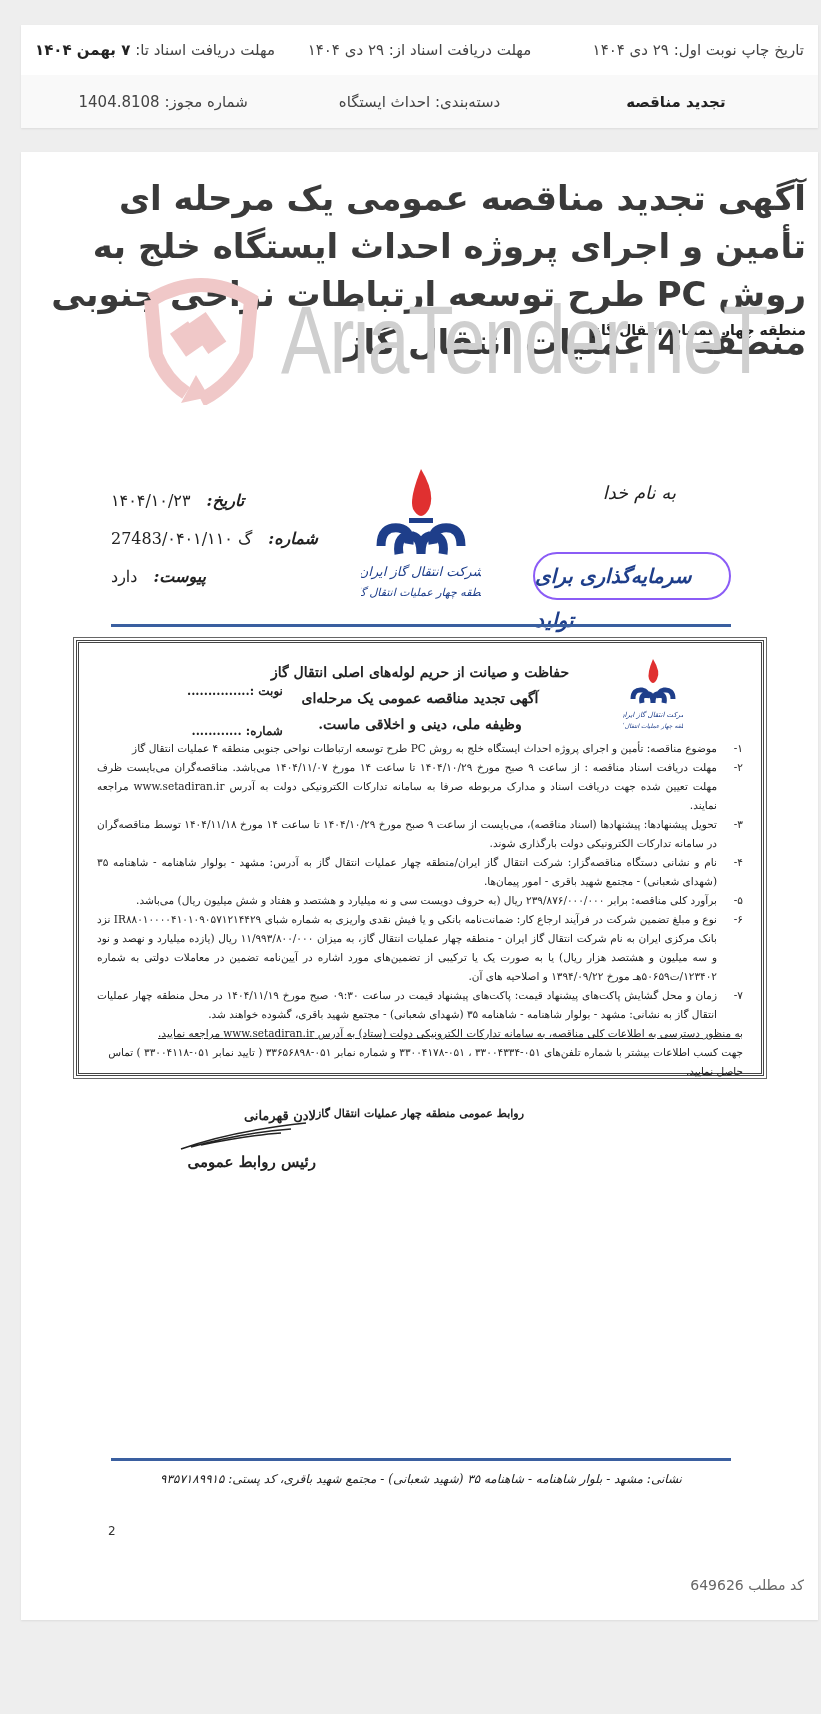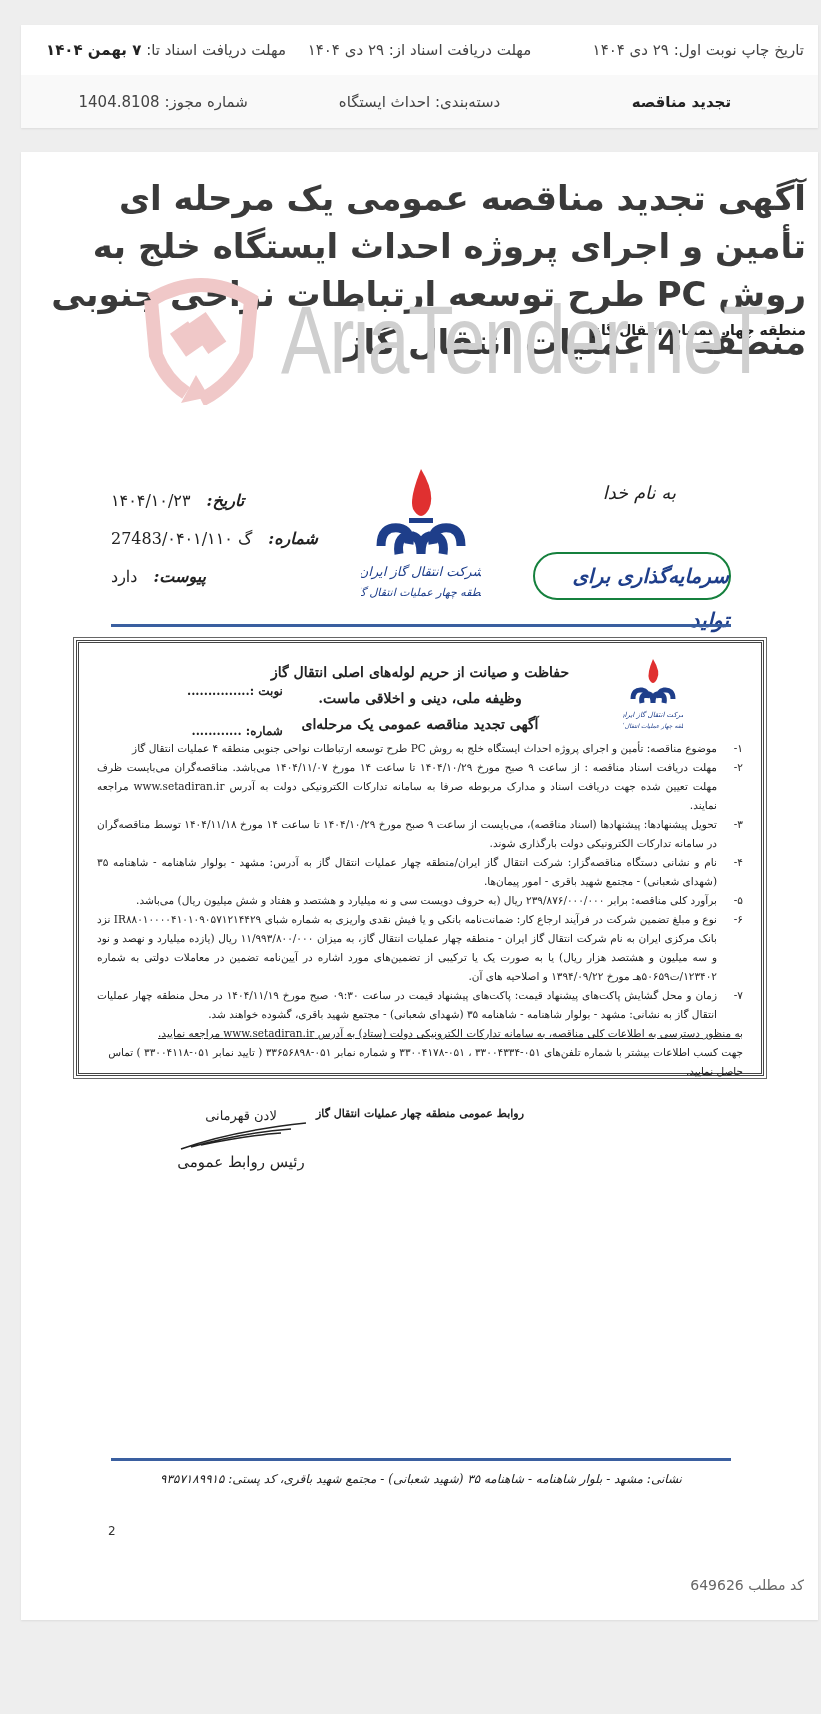--- a/index.html
+++ b/index.html
@@ -4,51 +4,51 @@
 <style>
   * { box-sizing: border-box; margin: 0; padding: 0; }
   html, body { width: 821px; background: #eeeeee; }
   body { font-family: "DejaVu Sans", sans-serif; color: #333; direction: rtl; position: relative; height: 1714px; }
 
   .card { position: absolute; left: 21px; width: 797px; background: #fff; box-shadow: 0 1px 2px rgba(0,0,0,0.08); }
   .meta-card { top: 25px; height: 103px; }
   .meta-row { display: flex; height: 50px; align-items: center; padding: 0 14px; }
   .meta-row.alt { background: #f9f9f9; height: 53px; }
   .meta-cell { flex: 1; font-size: 15px; color: #444; text-align: right; }
-  .meta-cell b { font-weight: bold; color: #222; margin-left: 11px; }
+  .meta-cell b { font-weight: bold; color: #222; }
   .meta-row.alt .meta-cell { text-align: center; }
 
   .main-card { top: 152px; height: 1468px; }
   .title { position: absolute; right: 12px; left: 16px; top: 22px; font-size: 34px; font-weight: bold; line-height: 48px; color: #3a3a3a; text-align: right; }
   .subtitle { position: absolute; right: 12px; top: 170px; font-size: 14px; font-weight: bold; color: #222; }
 
   .watermark { position: absolute; top: 123px; left: 120px; width: 620px; height: 150px; pointer-events: none; }
   .wm-text { position: absolute; left: 140px; top: 10px; font-size: 96px; color: #cfcfcf; font-family: "Liberation Sans", sans-serif; letter-spacing: -2px; transform: scaleX(0.78); transform-origin: left; direction: ltr; }
 
   .doc { position: absolute; left: 35px; top: 300px; width: 730px; height: 1230px; direction: rtl; font-family: "DejaVu Serif", serif; }
   .lh-left { position: absolute; left: 55px; top: 30px; font-size: 16px; line-height: 38px; color: #222; }
   .lh-left .row { display: flex; gap: 16px; direction: rtl; justify-content: flex-end; }
   .lh-left .lbl { font-weight: bold; font-style: italic; }
   .logo { position: absolute; left: 305px; top: 12px; width: 120px; height: 140px; }
   .basmala { position: absolute; right: 110px; top: 30px; font-size: 18px; font-style: italic; color: #222; }
-  .slogan { position: absolute; right: 55px; top: 100px; width: 198px; height: 48px; border: 2px solid #15803d; border-radius: 24px; font-size: 20px; font-style: italic; color: #1e3e8a; text-align: right; line-height: 44px; font-weight: bold; }
+  .slogan { position: absolute; right: 55px; top: 100px; width: 198px; height: 48px; border: 2px solid #8b5cf6; border-radius: 24px; font-size: 20px; font-style: italic; color: #1e3e8a; text-align: left; line-height: 44px; font-weight: bold; }
   .rule { position: absolute; left: 55px; right: 55px; height: 3px; background: #3a5fa0; }
 
   .notice { position: absolute; left: 20px; top: 340px; width: 730px; height: 478px; border: 3px double #444; outline: 1px solid #666; outline-offset: 2px; padding: 10px 18px; font-size: 10.5px; color: #222; }
   .notice-head { position: relative; height: 86px; }
   .nh-center { position: absolute; left: 0; right: 0; top: 6px; text-align: center; font-weight: bold; font-size: 14px; line-height: 26px; }
   .nh-left { position: absolute; left: 90px; top: 18px; font-weight: bold; font-size: 12px; line-height: 40px; }
   .nh-logo { position: absolute; right: 60px; top: 4px; width: 60px; height: 76px; }
   .items { list-style: none; }
   .items li { line-height: 19px; margin-bottom: 0; display: flex; gap: 8px; }
   .items li .num { flex: 0 0 18px; }
   .items li .t { flex: 1; text-align: justify; }
   .signoff { text-align: center; font-weight: bold; font-size: 11px; margin-top: 26px; }
 
-  .signature { position: absolute; left: 110px; top: 855px; width: 150px; text-align: center; font-size: 15px; font-weight: normal; color: #222; line-height: 38px; }
+  .signature { position: absolute; left: 110px; top: 855px; width: 150px; text-align: right; font-size: 15px; font-weight: bold; color: #222; line-height: 38px; }
   .sig-name { font-size: 13px; }
 
   .footer-rule { position: absolute; left: 55px; right: 55px; top: 1160px; height: 3px; background: #3a5fa0; }
   .footer { position: absolute; left: 55px; right: 55px; top: 1172px; text-align: center; font-size: 12px; font-style: italic; line-height: 30px; color: #222; }
   .footer a { color: #222; text-decoration: underline; font-style: normal; }
   .page-no { position: absolute; left: 52px; top: 1228px; font-size: 12px; font-family: "DejaVu Sans", sans-serif; }
 
   .code { position: absolute; right: 14px; bottom: 27px; font-size: 14px; color: #666; }
 </style>
 </head>
@@ -112,22 +112,22 @@
     <div class="notice" style="left:20px;top:188px;width:688px;height:436px">
       <div class="notice-head">
         <svg class="nh-logo" viewBox="0 0 60 76">
           <path d="M30 2 Q38 15 34 22 Q32 26 30 26 Q28 26 26 22 Q24 16 30 2 Z" fill="#e03030"></path>
           <path d="M10 42 Q10 32 19 33 Q25 34 24 41 M50 42 Q50 32 41 33 Q35 34 36 41 M19 46 Q17 36 26 37 Q30 38 30 46 M41 46 Q43 36 34 37 Q30 38 30 46" fill="none" stroke="#1e3e8a" stroke-width="5"></path>
           <text x="30" y="60" text-anchor="middle" font-size="7" fill="#1e3e8a" font-style="italic">شرکت انتقال گاز ایران</text>
           <text x="30" y="71" text-anchor="middle" font-size="6" fill="#1e3e8a" font-style="italic">منطقه چهار عملیات انتقال گاز</text>
         </svg>
         <div class="nh-center">
           <div>حفاظت و صیانت از حریم لوله‌های اصلی انتقال گاز</div>
+          <div>آگهی تجدید مناقصه عمومی یک مرحله‌ای</div>
           <div>وظیفه ملی، دینی و اخلاقی ماست.</div>
-          <div>آگهی تجدید مناقصه عمومی یک مرحله‌ای</div>
         </div>
         <div class="nh-left">
           <div>نوبت :...............</div>
           <div>شماره: ............</div>
         </div>
       </div>
       <ul class="items">
         <li>
             <span class="num">۱-</span>
             <span class="t">موضوع مناقصه: تأمین و اجرای پروژه احداث ایستگاه خلج به روش PC طرح توسعه ارتباطات نواحی جنوبی منطقه ۴ عملیات انتقال گاز</span>

